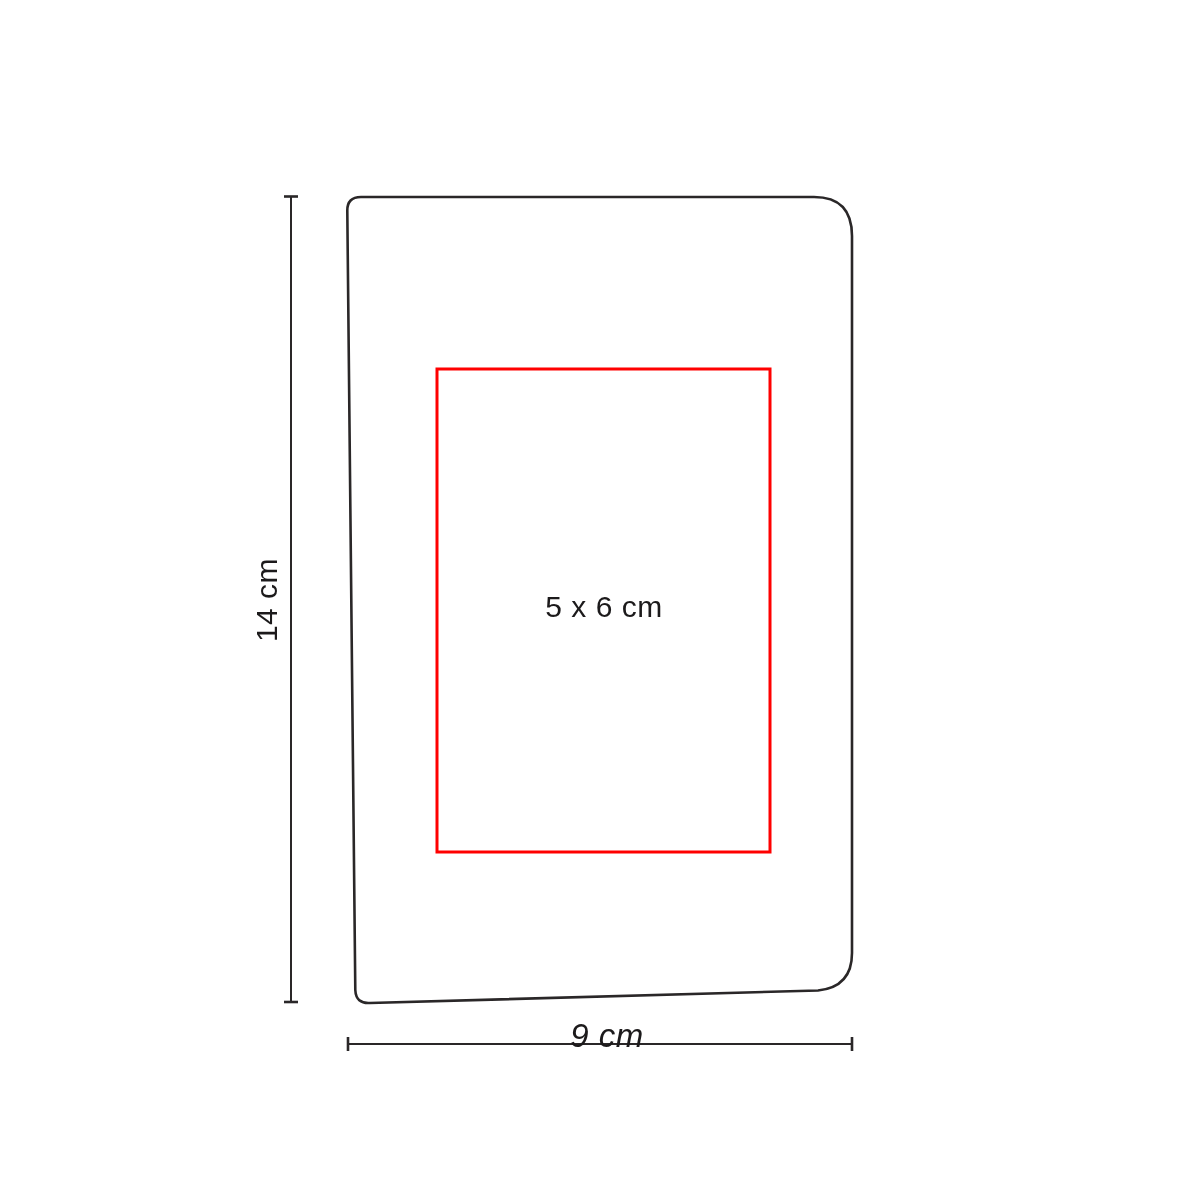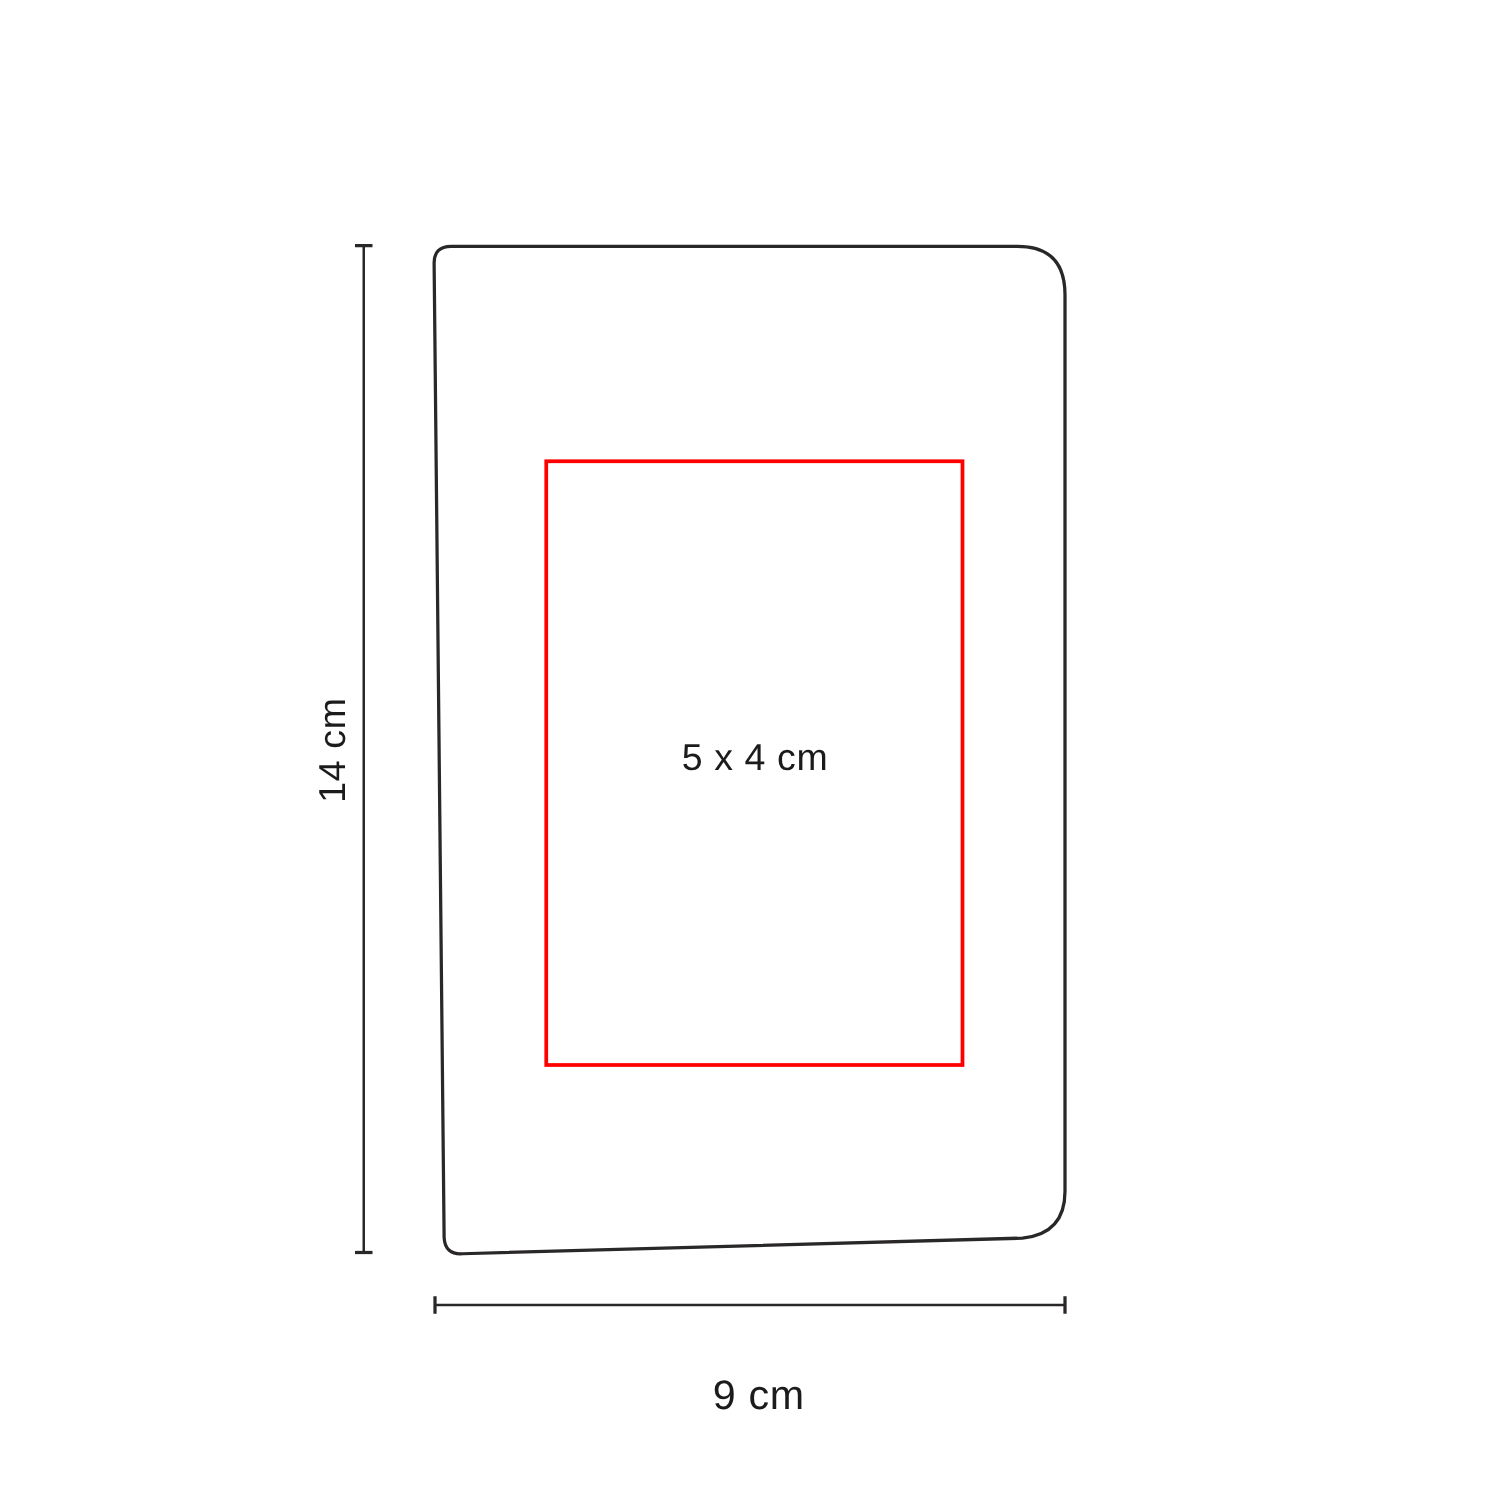--- a/index.html
+++ b/index.html
@@ -65,25 +65,26 @@
   .dim-label.print-area {
     left: 504px;
     top: 588px;
     width: 200px;
     height: 38px;
     line-height: 38px;
     font-size: 30px;
   }
   .dim-label.width {
     left: 507px;
-    top: 1096px;
+    top: 1016px;
     width: 200px;
     height: 40px;
     line-height: 40px;
     font-size: 33px;
+    font-style: italic;
   }
 </style>
 </head>
 <body>
 
 <div class="canvas">
 
   <svg class="diagram-svg" viewBox="0 0 1200 1200" aria-hidden="true">
 
     <path class="product-outline-path" d="M 361 197
@@ -107,17 +108,17 @@
 
     <g stroke="#2a2728">
       <line class="dim-line" x1="348" y1="1044" x2="852" y2="1044"></line>
       <line class="dim-tick" x1="348" y1="1037" x2="348" y2="1051"></line>
       <line class="dim-tick" x1="852" y1="1037" x2="852" y2="1051"></line>
     </g>
   </svg>
 
   <div class="dim-label height">14 cm</div>
 
-  <div class="dim-label print-area">5 x 4 cm</div>
+  <div class="dim-label print-area">5 x 6 cm</div>
 
   <div class="dim-label width">9 cm</div>
 
 </div>
 
 </body></html>

